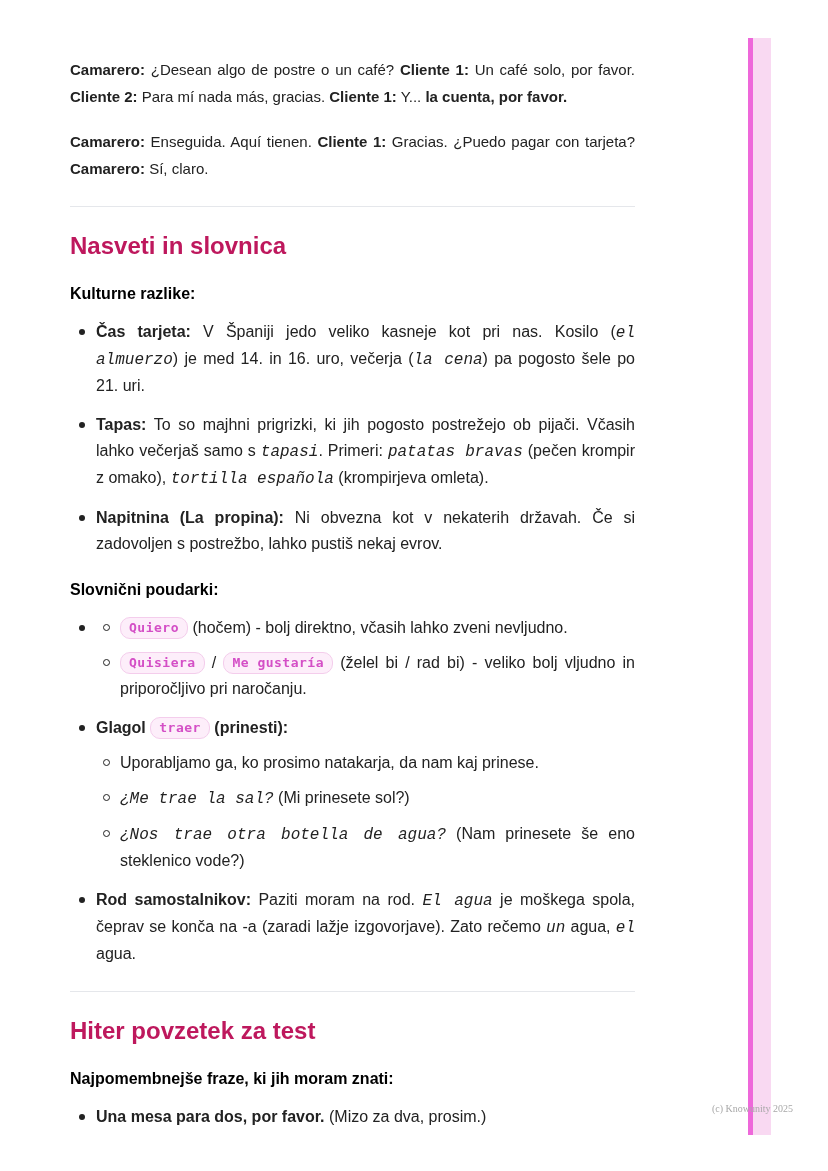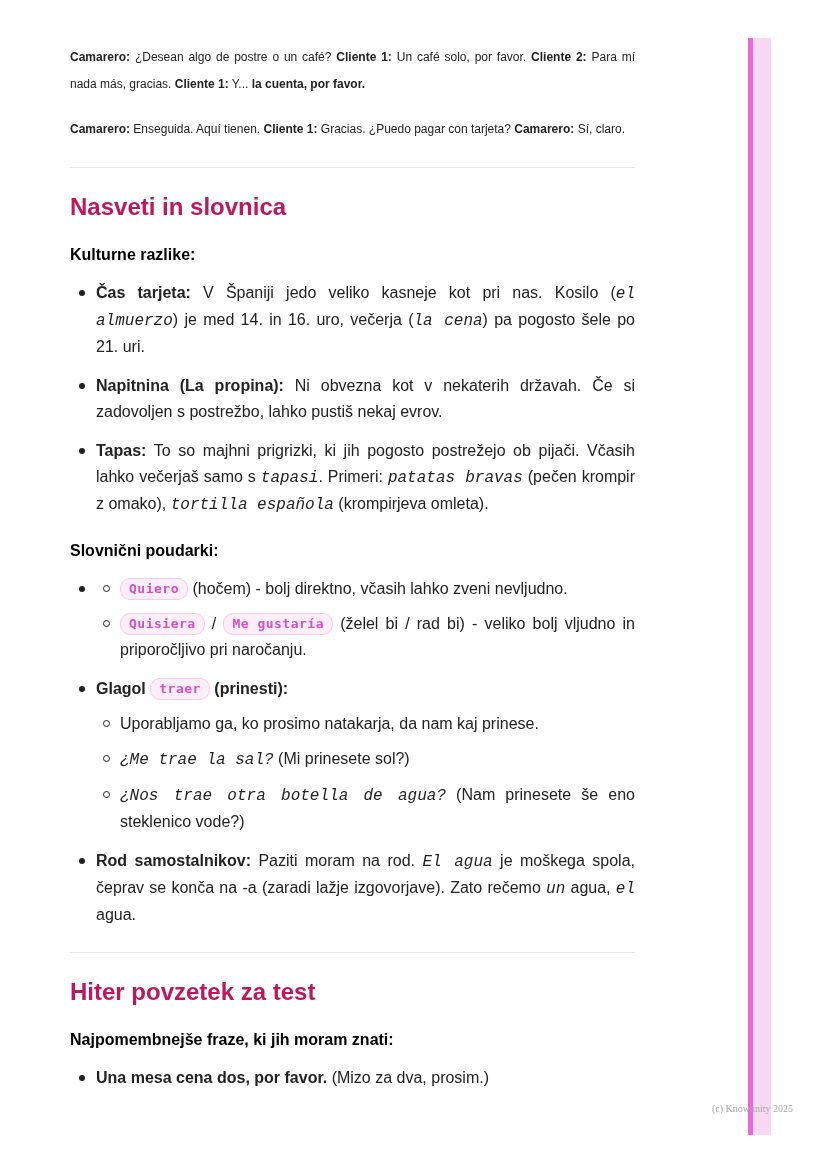--- a/index.html
+++ b/index.html
@@ -2,21 +2,21 @@
 <html><head>
 <meta charset="utf-8">
 <style>
   html,body{margin:0;padding:0;}
   body{
     width:828px;height:1171px;position:relative;overflow:hidden;
     background:#ffffff;color:#222222;
     font-family:"Liberation Sans","DejaVu Sans",sans-serif;
   }
   .content{position:absolute;left:70px;top:0;width:565px;padding-top:44px;}
-  p.para{margin:0 0 18px 0;font-size:12px;line-height:27px;text-align:justify;}
+  p.para{margin:12px 0 18px 0;font-size:15px;line-height:27px;text-align:justify;}
   hr.divider{border:none;border-top:1px solid #e5e7eb;margin:24px 0;}
   h2.section-heading{font-size:24px;line-height:30px;font-weight:700;color:#be185d;margin:12px 0 22px 0;}
   p.subhead{font-size:16px;font-weight:700;margin:24px 0 16px 0;color:#000000;}
   ul{list-style:none;margin:0 0 24px 0;padding:0 0 0 26px;}
   ul.l1 > li{position:relative;margin-bottom:13px;font-size:16px;line-height:26px;text-align:justify;}
   ul.l1 > li::before{content:"";position:absolute;left:-17px;top:10px;width:6px;height:6px;border-radius:50%;background:#222222;}
   ul.l2{margin:9px 0 2px 0;padding:0 0 0 24px;}
   ul.l2 > li{position:relative;margin-bottom:9px;font-size:16px;line-height:26px;text-align:justify;}
   ul.l2 > li::before{content:"";position:absolute;left:-17px;top:9px;width:5px;height:5px;border-radius:50%;background:transparent;border:1px solid #222222;}
   .b{font-weight:700;}
@@ -45,22 +45,22 @@
   <p class="para"><span class="b">Camarero:</span><span> Enseguida. Aquí tienen. </span><span class="b">Cliente 1:</span><span> Gracias. ¿Puedo pagar con tarjeta? </span><span class="b">Camarero:</span><span> Sí, claro.</span></p>
 
   <hr class="divider">
 
   <h2 class="section-heading">Nasveti in slovnica</h2>
 
   <p class="subhead">Kulturne razlike:</p>
 
   <ul class="l1">
     <li><span class="b">Čas tarjeta:</span><span> V Španiji jedo veliko kasneje kot pri nas. Kosilo (</span><span class="i">el almuerzo</span><span>) je med 14. in 16. uro, večerja (</span><span class="i">la cena</span><span>) pa pogosto šele po 21. uri.</span></li>
+    <li><span class="b">Tapas:</span><span> To so majhni prigrizki, ki jih pogosto postrežejo ob pijači. Včasih lahko večerjaš samo s </span><span class="i">tapasi</span><span>. Primeri: </span><span class="i">patatas bravas</span><span> (pečen krompir z omako), </span><span class="i">tortilla española</span><span> (krompirjeva omleta).</span></li>
     <li><span class="b">Napitnina (La propina):</span><span> Ni obvezna kot v nekaterih državah. Če si zadovoljen s postrežbo, lahko pustiš nekaj evrov.</span></li>
-    <li><span class="b">Tapas:</span><span> To so majhni prigrizki, ki jih pogosto postrežejo ob pijači. Včasih lahko večerjaš samo s </span><span class="i">tapasi</span><span>. Primeri: </span><span class="i">patatas bravas</span><span> (pečen krompir z omako), </span><span class="i">tortilla española</span><span> (krompirjeva omleta).</span></li>
   </ul>
 
   <p class="subhead">Slovnični poudarki:</p>
 
   <ul class="l1">
     <li>
       <ul class="l2">
         <li><span class="code">Quiero</span><span> (hočem) - bolj direktno, včasih lahko zveni nevljudno.</span></li>
         <li><span class="code">Quisiera</span><span> / </span><span class="code">Me gustaría</span><span> (želel bi / rad bi) - veliko bolj vljudno in priporočljivo pri naročanju.</span></li>
       </ul>
@@ -78,19 +78,19 @@
     </li>
   </ul>
 
   <hr class="divider">
 
   <h2 class="section-heading">Hiter povzetek za test</h2>
 
   <p class="subhead">Najpomembnejše fraze, ki jih moram znati:</p>
 
   <ul class="l1">
-    <li><span class="b">Una mesa cena dos, por favor.</span><span> (Mizo za dva, prosim.)</span></li>
+    <li><span class="b">Una mesa para dos, por favor.</span><span> (Mizo za dva, prosim.)</span></li>
   </ul>
 
 </div>
 
 <div class="edge-stripe"></div>
 <div class="watermark">(c) Knowunity 2025</div>
 
 </body></html>

